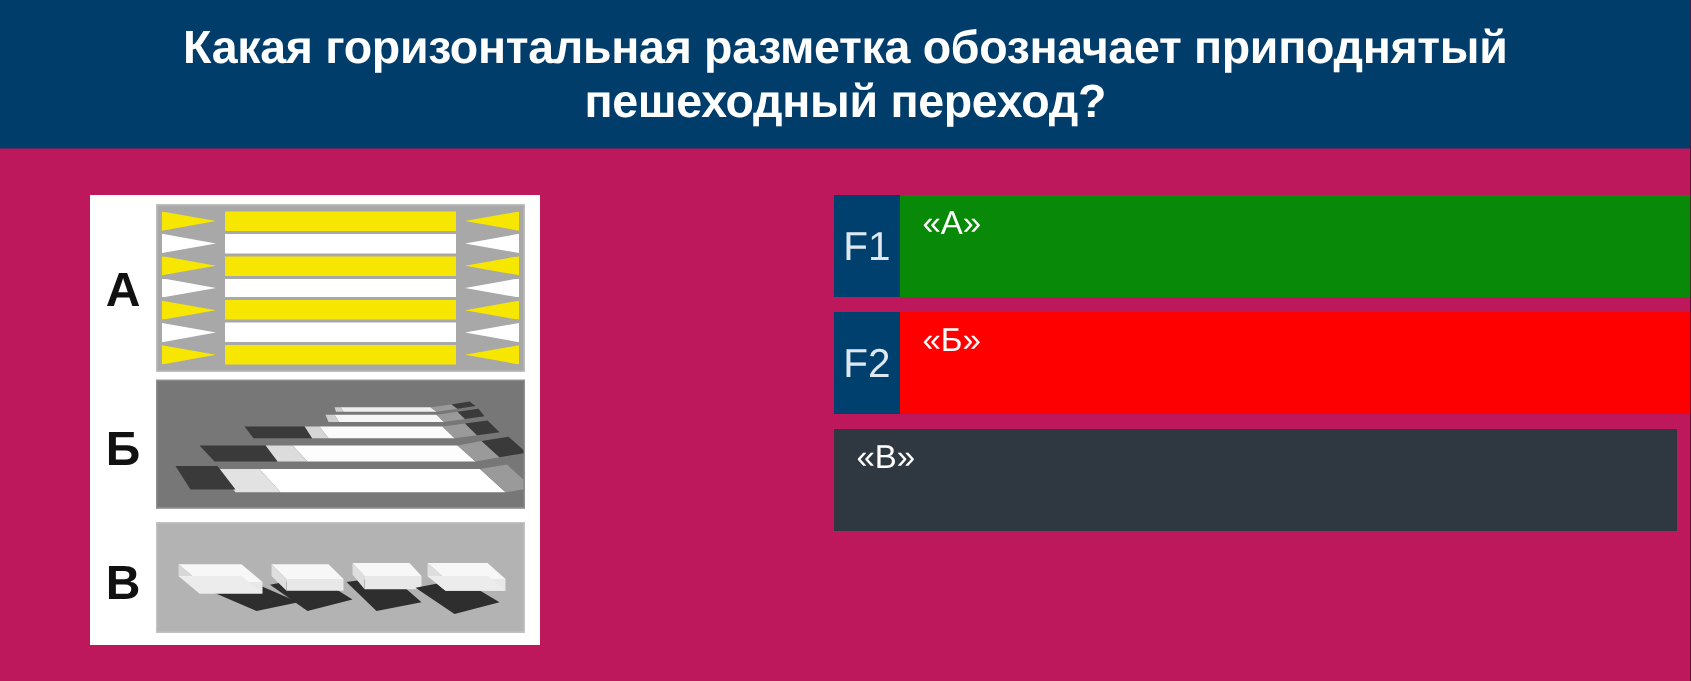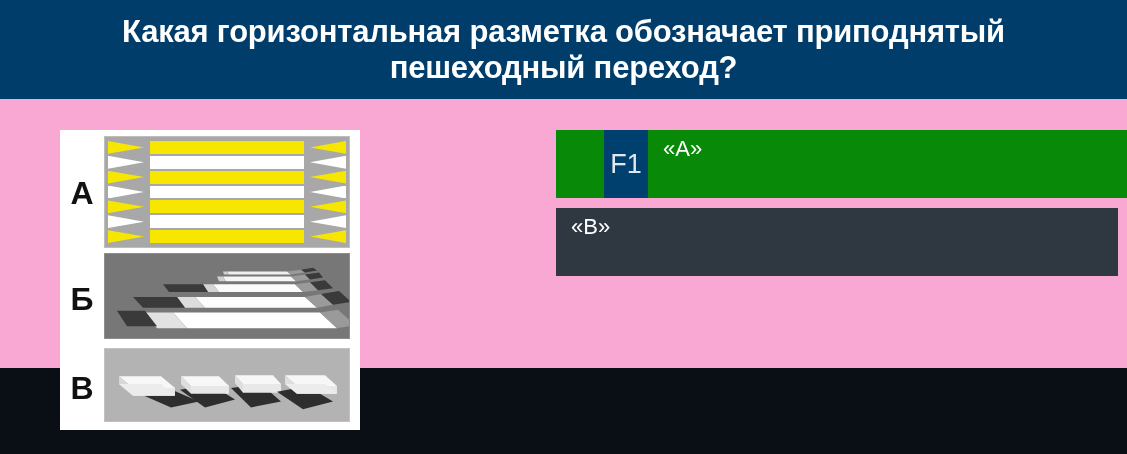--- a/index.html
+++ b/index.html
@@ -8,22 +8,22 @@
     width: 1127px;
     height: 454px;
     background: #0a0f16;
     font-family: "Liberation Sans", sans-serif;
     overflow: hidden;
   }
 
   #app {
     position: relative;
     width: 1127px;
-    height: 368px;
-    background: #f9a8d4;
+    height: 454px;
+    background: #be185d;
   }
 
   
   .question-bar {
     position: absolute;
     left: 0; top: 0;
     width: 1127px;
     height: 99px;
     background: #003d6b;
     display: flex;
@@ -163,21 +163,20 @@
   .key-badge {
     flex: 0 0 44px;
     background: #00406e;
     color: #dfe8f0;
     font-size: 27px;
     font-weight: normal;
     display: flex;
     align-items: center;
     justify-content: center;
     font-family: "Liberation Sans", sans-serif;
-    margin-left: 48px;
   }
   .answer-text {
     flex: 1 1 auto;
     padding-left: 15px;
     padding-top: 6px;
     color: #ffffff;
     font-size: 22px;
     font-family: "Liberation Sans", sans-serif;
   }
 </style>
@@ -299,20 +298,24 @@
 
   </div>
 
   <div class="answers">
 
     <div class="answer-row answer-a">
       <div class="key-badge">F1</div>
       <div class="answer-text">«А»</div>
     </div>
 
+    <div class="answer-row answer-b">
+      <div class="key-badge">F2</div>
+      <div class="answer-text">«Б»</div>
+    </div>
 
     <div class="answer-row answer-c">
       <div class="answer-text">«В»</div>
     </div>
 
   </div>
 
 </div>
 
 </body></html>

